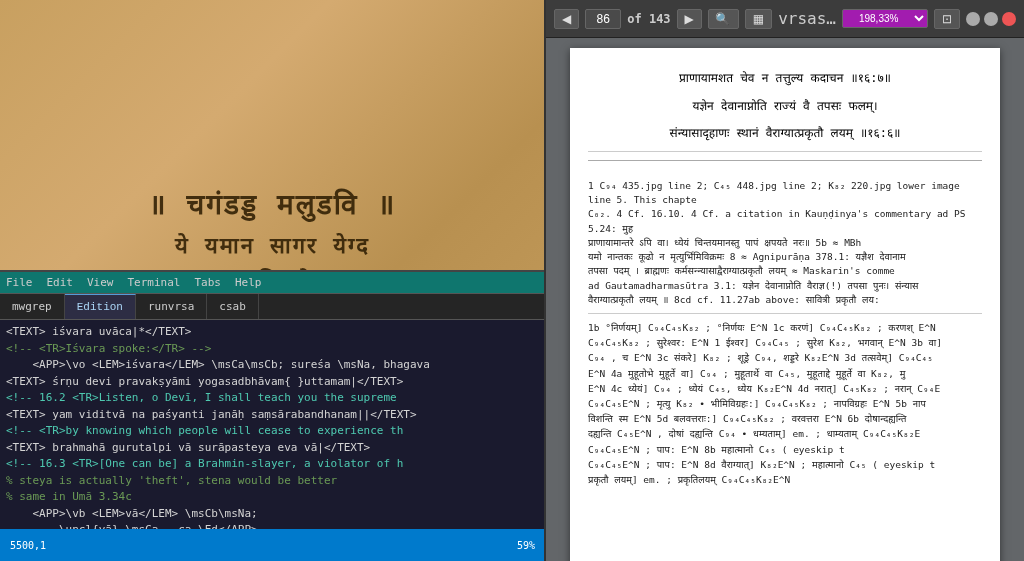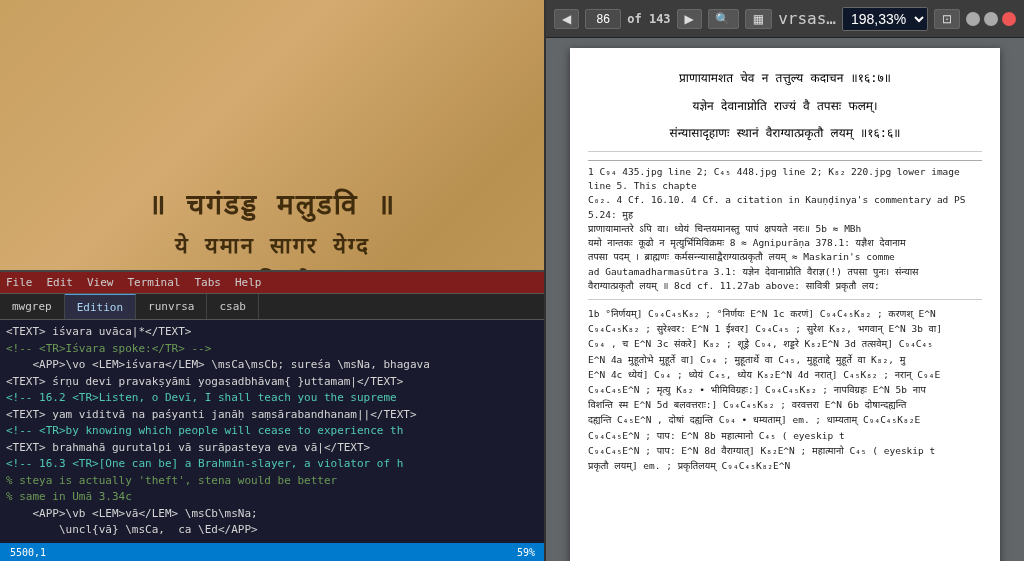--- a/index.html
+++ b/index.html
@@ -41,21 +41,21 @@
       position: absolute;
       top: 270px; left: 0;
       width: 545px; height: 291px;
       background: #1a1a2e;
       border-top: 2px solid #444;
       z-index: 10;
     }
 
     .editor-menubar {
       height: 22px;
-      background: #7f1d1d;
+      background: #0f766e;
       display: flex;
       align-items: center;
       padding: 0 6px;
       gap: 14px;
       border-bottom: 1px solid #555;
     }
 
     .editor-menubar span {
       color: #ccc;
       font-size: 11px;
@@ -78,20 +78,21 @@
       font-size: 11px;
       color: #ccc;
       border-right: 1px solid #444;
       cursor: pointer;
     }
 
     .editor-tab.active {
       background: #1e1e1e;
       color: #fff;
       border-top: 1px solid #569cd6;
+      font-family: Liberation Mono, monospace;
     }
 
     .editor-tab.edition {
       background: #2d2d44;
       color: #aad4f5;
     }
 
     .editor-content {
       height: calc(100% - 70px);
       overflow: hidden;
@@ -105,21 +106,21 @@
       padding: 0 6px;
       white-space: pre;
     }
 
     .code-text { color: #d4d4d4; }
     .code-comment { color: #6a9955; }
 
     .editor-statusbar {
       position: absolute;
       bottom: 0; left: 0; right: 0;
-      height: 18px;
+      height: 32px;
       background: #007acc;
       display: flex;
       align-items: center;
       justify-content: space-between;
       padding: 8px 10px;
       font-size: 10px;
       color: #fff;
     }
 
     
@@ -168,25 +169,25 @@
       border-radius: 2px;
     }
 
     .pdf-of-label {
       color: #ccc;
       font-size: 12px;
       font-weight: bold;
     }
 
     .pdf-zoom-select {
-      background: #0f172a;
+      background: #a21caf;
       border: 1px solid #666;
       color: #fff;
-      font-size: 14px;
-      padding: 2px 4px;
+      font-size: 10px;
+      padding: 2px 12px;
       border-radius: 2px;
     }
 
     .pdf-title {
       color: #ccc;
       font-size: 16px;
       flex: 1;
       text-align: center;
       overflow: hidden;
       text-overflow: ellipsis;
@@ -233,21 +234,21 @@
       text-align: center;
       margin-bottom: 6px;
       color: #000;
     }
 
     .pdf-footnote {
       font-size: 9.5px;
       line-height: 1.5;
       color: #222;
       border-top: 1px solid #aaa;
-      padding-top: 4px;
+      padding-top: 18px;
       margin-top: 8px;
     }
 
     .pdf-apparatus {
       font-size: 9.5px;
       line-height: 1.6;
       color: #222;
       margin-top: 6px;
     }
 

